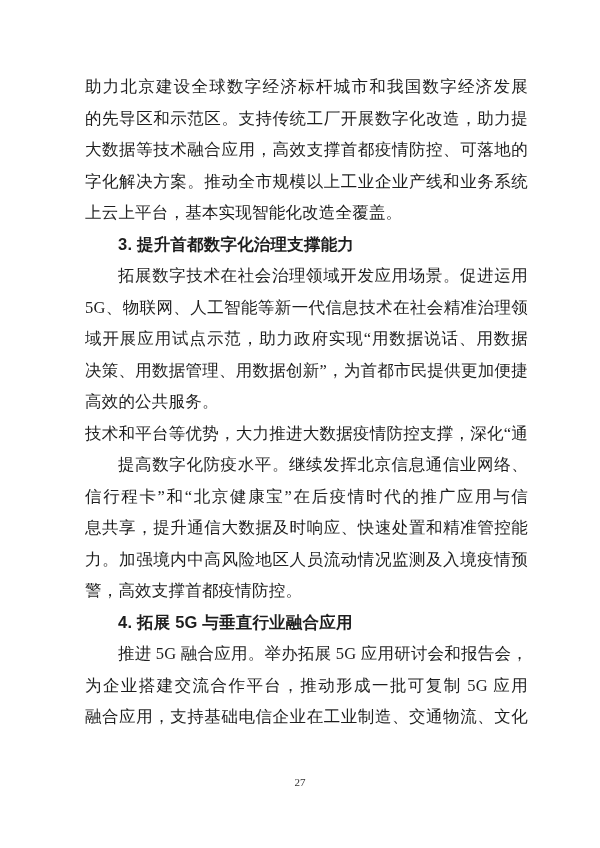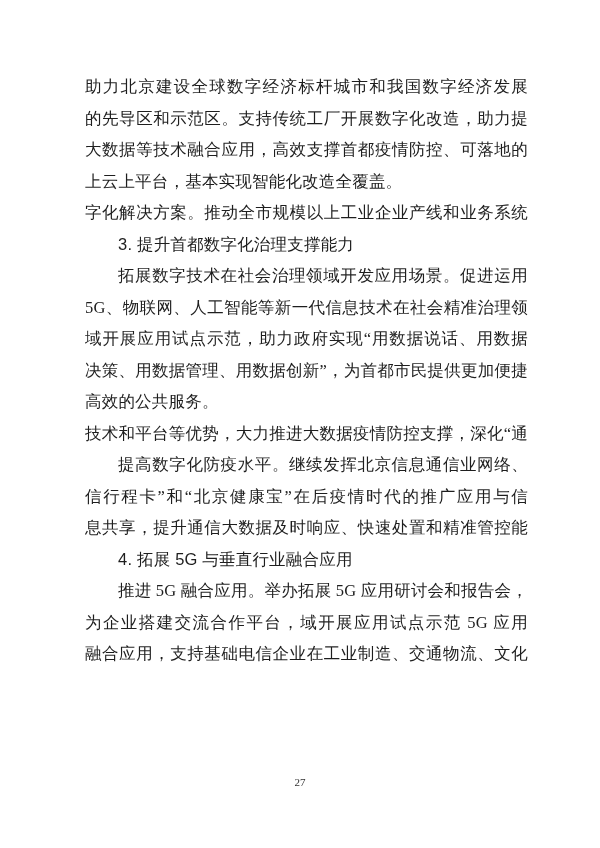--- a/index.html
+++ b/index.html
@@ -35,21 +35,21 @@
   }
   .line.last {
     text-align-last: left;
   }
   .line.indent {
     text-indent: 2em;
   }
   .block.heading .line {
     text-align-last: left;
     text-indent: 2em;
-    font-weight: normal;
+    font-weight: bold;
     font-family: "Liberation Sans", "DejaVu Sans", sans-serif;
     font-size: 16.5px;
   }
   .page-number {
     position: absolute;
     top: 776px;
     left: 0;
     width: 100%;
     text-align: center;
     font-size: 11px;
@@ -59,42 +59,44 @@
 </style>
 </head>
 <body>
 
 <div class="page">
   <div class="content">
       <div class="block body">
         <div class="line">助力北京建设全球数字经济标杆城市和我国数字经济发展</div>
         <div class="line">的先导区和示范区。支持传统工厂开展数字化改造，助力提</div>
         <div class="line">大数据等技术融合应用，高效支撑首都疫情防控、可落地的数</div>
+        <div class="line">字化解决方案。推动全市规模以上工业企业产线和业务系统</div>
         <div class="line last">上云上平台，基本实现智能化改造全覆盖。</div>
-        <div class="line">字化解决方案。推动全市规模以上工业企业产线和业务系统</div>
       </div>
       <div class="block heading">
         <div class="line last indent">3. 提升首都数字化治理支撑能力</div>
       </div>
       <div class="block body">
         <div class="line indent">拓展数字技术在社会治理领域开发应用场景。促进运用</div>
         <div class="line">5G、物联网、人工智能等新一代信息技术在社会精准治理领</div>
         <div class="line">域开展应用试点示范，助力政府实现“用数据说话、用数据</div>
         <div class="line">决策、用数据管理、用数据创新”，为首都市民提供更加便捷</div>
         <div class="line last">高效的公共服务。</div>
       </div>
       <div class="block body">
         <div class="line">技术和平台等优势，大力推进大数据疫情防控支撑，深化“通</div>
         <div class="line indent">提高数字化防疫水平。继续发挥北京信息通信业网络、</div>
         <div class="line">信行程卡”和“北京健康宝”在后疫情时代的推广应用与信</div>
         <div class="line">息共享，提升通信大数据及时响应、快速处置和精准管控能</div>
+        <div class="line">力。加强境内中高风险地区人员流动情况监测及入境疫情预</div>
+        <div class="line last">警，高效支撑首都疫情防控。</div>
       </div>
       <div class="block heading">
         <div class="line last indent">4. 拓展 5G 与垂直行业融合应用</div>
       </div>
       <div class="block body">
         <div class="line indent">推进 5G 融合应用。举办拓展 5G 应用研讨会和报告会，</div>
-        <div class="line">为企业搭建交流合作平台，域开展应用试点示范 5G 应用</div>
+        <div class="line">为企业搭建交流合作平台，推动形成一批可复制 5G 应用</div>
         <div class="line">融合应用，支持基础电信企业在工业制造、交通物流、文化</div>
       </div>
     </div>
   <div class="page-number">27</div>
 </div>
 
 </body></html>

